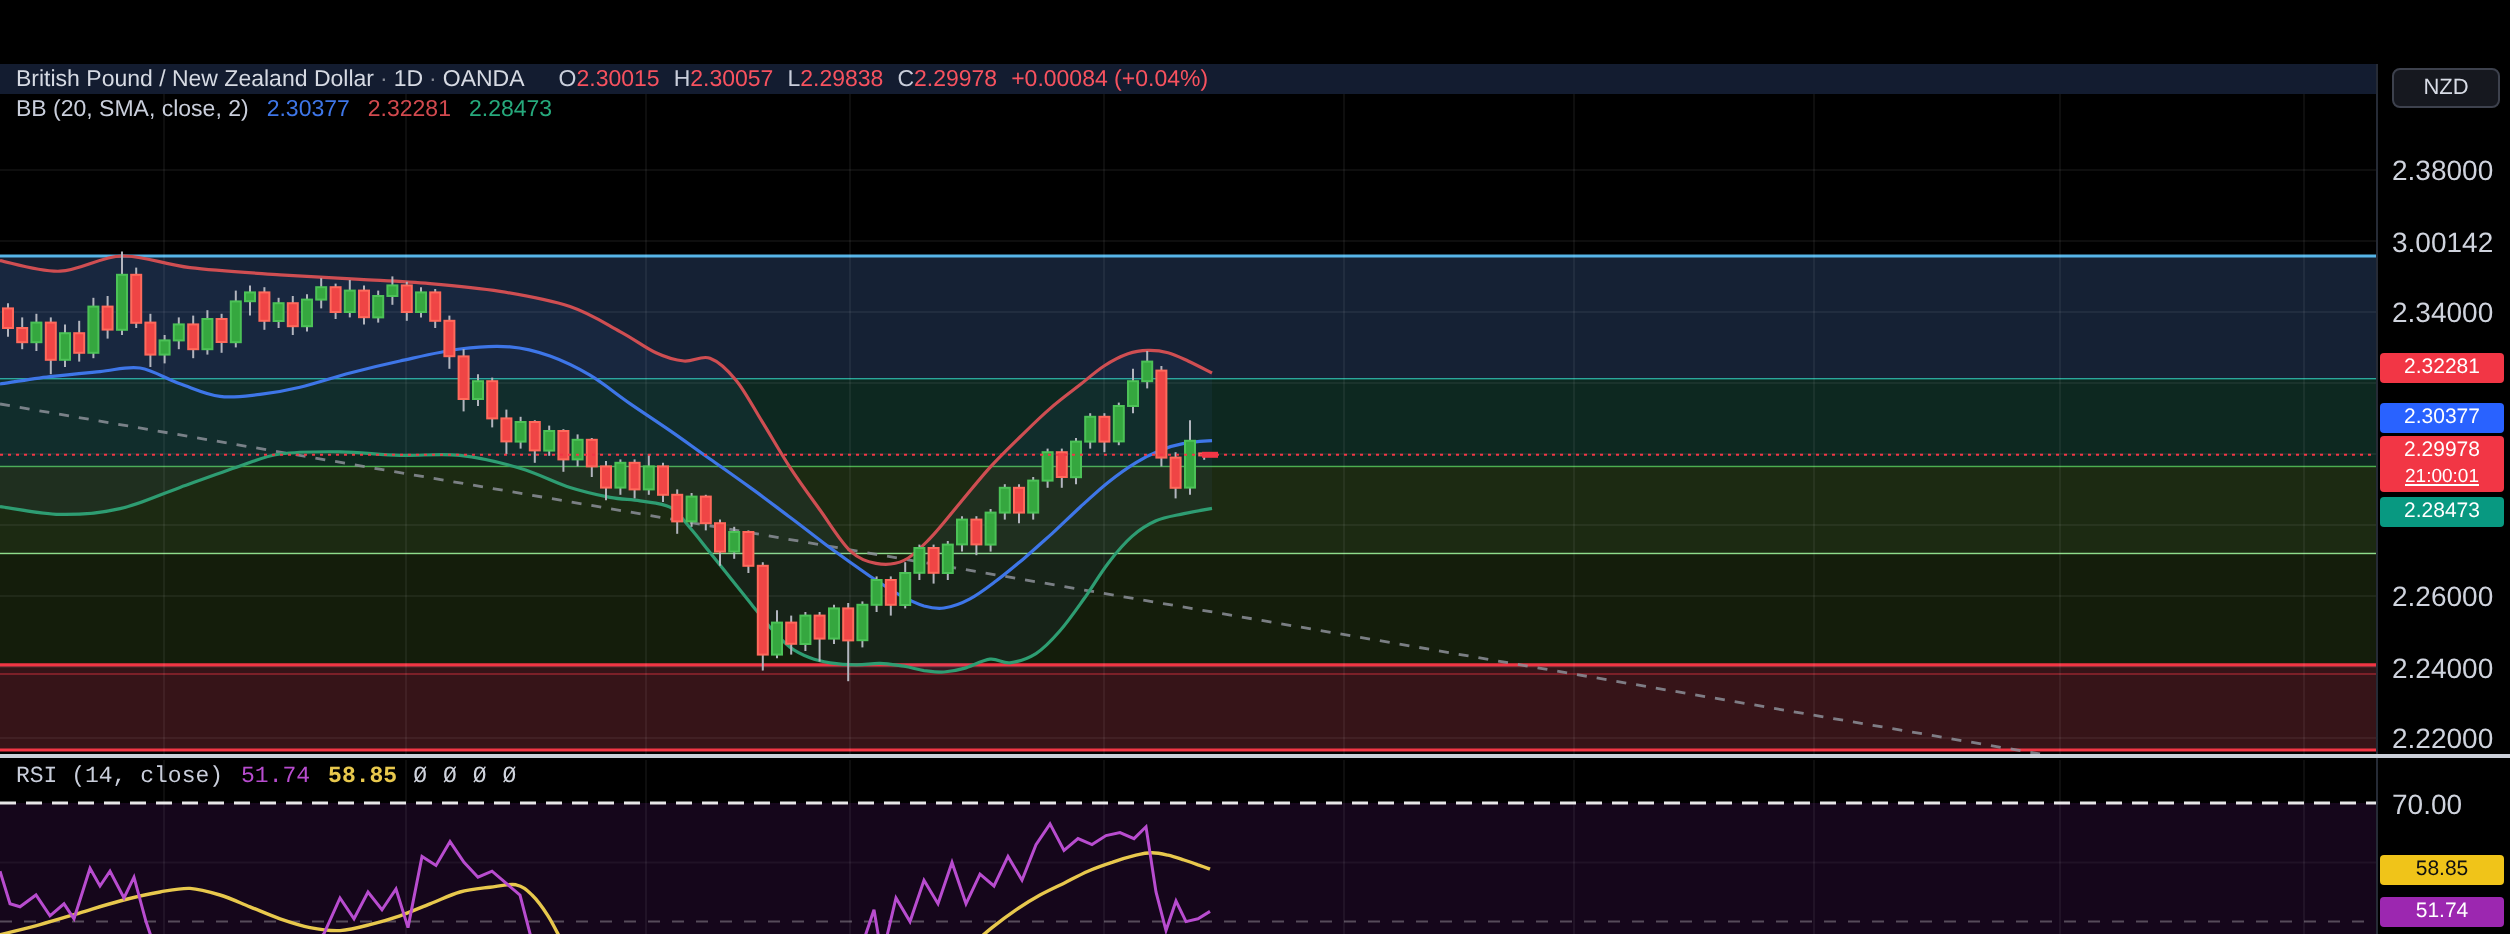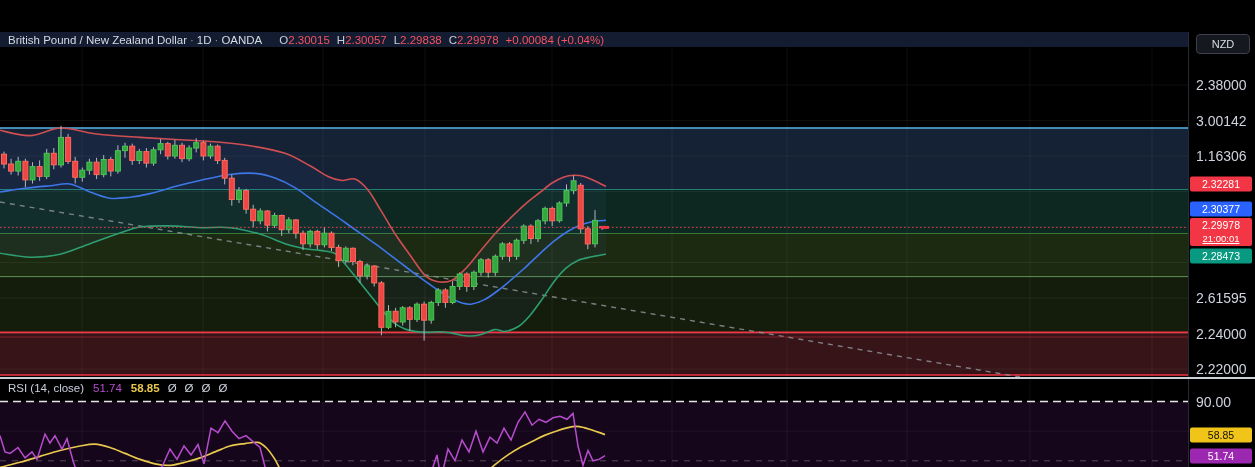--- a/index.html
+++ b/index.html
@@ -6,21 +6,21 @@
   html,body { background:#000; }
   body { font-family:"Liberation Sans", sans-serif; }
   #app { position:relative; width:1255px; height:467px; background:#000; overflow:hidden;margin-top:32px; }
   #chart-svg { position:absolute; left:0; top:0; }
 
   
   .legend-row { position:absolute; left:8px; white-space:nowrap; font-size:11.5px; color:#d6dae3; z-index:5; }
   #legend-symbol { top:1px; height:14px; line-height:14px; }
   #topbar-bg { position:absolute; left:0; top:0; width:1188px; height:15px; background:#131c30; z-index:4; }
   #legend-bb { top:17px; }
-  #legend-rsi { top:350px; }
+  #legend-rsi { top:350px;font-family:Liberation Mono, monospace; }
   .sep { color:#868b96; padding:0 3px; }
   .ohlc-group { margin-left:10px; }
   .ohlc-k { color:#c9cedb; margin-left:7px; }
   .ohlc-v { color:#f7525f; }
   .lbl { color:#c9cedb; }
   .bb-basis { color:#3e76e8; margin-left:9px; }
   .bb-upper { color:#d1494e; margin-left:9px; }
   .bb-lower { color:#26a97c; margin-left:9px; }
   .rsi-main { color:#b84ccf; margin-left:9px; }
   .rsi-ma   { color:#e8c84d; margin-left:9px; font-weight:bold; }
@@ -42,20 +42,23 @@
 <body>
 
 <div id="app">
 
   <div id="topbar-bg"></div>
 
   <div class="legend-row" id="legend-symbol">
     <span>British Pound / New Zealand Dollar</span><span class="sep">·</span><span>1D</span><span class="sep">·</span><span>OANDA</span><span class="ohlc-group"><span class="ohlc-k">O</span><span class="ohlc-v">2.30015</span><span class="ohlc-k">H</span><span class="ohlc-v">2.30057</span><span class="ohlc-k">L</span><span class="ohlc-v">2.29838</span><span class="ohlc-k">C</span><span class="ohlc-v">2.29978</span><span class="ohlc-v" style="margin-left:7px">+0.00084 (+0.04%)</span></span>
   </div>
 
+  <div class="legend-row" id="legend-bb">
+    <span class="lbl">BB (20, SMA, close, 2)</span><span class="bb-basis">2.30377</span><span class="bb-upper">2.32281</span><span class="bb-lower">2.28473</span>
+  </div>
 
   <div class="legend-row" id="legend-rsi">
     <span class="lbl">RSI (14, close)</span><span class="rsi-main">51.74</span><span class="rsi-ma">58.85</span><span class="empty-glyph">Ø</span><span class="empty-glyph">Ø</span><span class="empty-glyph">Ø</span><span class="empty-glyph">Ø</span>
   </div>
 
   <svg id="chart-svg" width="1255" height="467">
       <defs>
         <clipPath id="cpMain">
           <rect x="0" y="0" width="1188" height="346"></rect>
         </clipPath>
@@ -292,38 +295,38 @@
         <path d="M0.0 435.4C3.3 434.5 13.3 432.1 20.0 430.3C26.7 428.5 33.3 426.4 40.0 424.4C46.7 422.4 53.3 420.2 60.0 418.5C66.7 416.7 74.2 415.0 80.0 414.0C85.8 413.0 90.0 412.0 95.0 412.2C100.0 412.5 105.0 414.0 110.0 415.5C115.0 417.0 120.0 419.4 125.0 421.4C130.0 423.4 135.0 425.6 140.0 427.4C145.0 429.1 150.0 430.8 155.0 431.8C160.0 432.8 165.0 433.5 170.0 433.3C175.0 433.0 180.0 431.6 185.0 430.3C190.0 429.1 195.0 427.6 200.0 425.9C205.0 424.1 210.0 421.9 215.0 419.9C220.0 418.0 225.0 415.4 230.0 414.0C235.0 412.6 240.3 412.2 245.0 411.6C249.7 411.0 254.5 409.8 258.0 410.4C261.5 411.1 263.3 412.9 266.0 415.5C268.7 418.1 271.3 421.7 274.0 425.9C276.7 430.1 279.3 435.8 282.0 440.7C284.7 445.6 287.3 451.1 290.0 455.5C292.7 460.0 295.3 463.9 298.0 467.4C300.7 470.9 303.2 473.6 306.0 476.3C308.8 479.0 311.8 481.7 315.0 483.7C318.2 485.7 320.8 486.7 325.0 488.2C329.2 489.7 335.0 491.4 340.0 492.6C345.0 493.9 350.0 494.6 355.0 495.6C360.0 496.6 365.0 497.6 370.0 498.6C375.0 499.5 380.0 501.3 385.0 501.5C390.0 501.8 395.5 501.0 400.0 500.0C404.5 499.0 408.0 497.3 412.0 495.6C416.0 493.9 420.0 491.9 424.0 489.7C428.0 487.4 432.0 485.0 436.0 482.2C440.0 479.5 444.0 476.5 448.0 473.3C452.0 470.1 456.0 466.4 460.0 463.0C464.0 459.5 468.0 456.0 472.0 452.6C476.0 449.1 480.0 445.6 484.0 442.2C488.0 438.7 492.0 435.0 496.0 431.8C500.0 428.6 504.0 425.6 508.0 422.9C512.0 420.2 516.0 417.7 520.0 415.5C524.0 413.3 528.0 411.5 532.0 409.6C536.0 407.6 540.0 405.3 544.0 403.6C548.0 401.9 552.0 400.5 556.0 399.2C560.0 397.8 564.7 396.4 568.0 395.6C571.3 394.8 573.3 394.4 576.0 394.4C578.7 394.4 581.3 395.0 584.0 395.6C586.7 396.2 589.5 397.2 592.0 398.0C594.5 398.8 596.8 399.6 599.0 400.4C601.2 401.1 604.0 402.2 605.0 402.6" fill="none" stroke="#e8c84d" stroke-width="1.7"></path>
         <polyline points="0.0,403.6 5.0,419.9 10.0,421.4 18.0,415.5 25.0,425.9 32.0,419.9 37.0,427.4 45.0,402.1 50.0,411.0 55.0,403.6 62.0,417.0 67.0,406.6 73.0,428.8 79.0,446.6 85.0,454.1 92.0,457.0 99.0,452.6 106.0,458.5 113.0,451.1 120.0,457.0 127.0,449.6 134.0,457.0 141.0,463.0 148.0,452.6 155.0,442.2 162.0,434.8 170.0,417.0 177.0,427.4 184.0,414.0 191.0,422.9 198.0,412.5 204.0,431.8 211.0,396.2 218.0,400.7 225.0,388.8 232.0,399.2 239.0,406.6 246.0,403.6 253.0,409.6 260.0,415.5 265.0,434.8 270.0,452.6 276.0,464.4 283.0,474.8 290.0,465.9 297.0,476.3 304.0,463.0 311.0,473.3 318.0,460.0 325.0,470.4 332.0,479.3 339.0,468.9 346.0,477.8 353.0,488.2 360.0,476.3 367.0,485.2 374.0,497.1 381.0,511.9 388.0,485.2 395.0,494.1 402.0,476.3 409.0,488.2 416.0,467.4 423.0,482.2 430.0,443.7 437.0,422.9 441.0,446.6 448.0,417.0 455.0,428.8 462.0,408.1 469.0,419.9 476.0,399.2 483.0,419.9 490.0,405.1 497.0,411.0 504.0,396.2 511.0,408.1 518.0,390.3 525.0,379.9 532.0,393.2 539.0,387.3 546.0,390.3 553.0,385.8 560.0,384.3 567.0,387.3 573.0,381.4 578.0,414.0 583.0,433.3 588.0,418.5 593.0,428.8 599.0,427.4 605.0,423.7" fill="none" stroke="#b84ccf" stroke-width="1.5"></polyline>
       </g>
     </svg>
 
   <div id="axis-sep"></div>
   <div id="axis">
     <div id="currency-btn">NZD</div>
   <div class="axis-label" style="top: 53px;">2.38000</div>
       <div class="axis-label" style="top: 88.5px;">3.00142</div>
-      <div class="axis-label" style="top: 124px;">1.16306</div>
-      <div class="axis-label" style="top: 266px;">2.61595</div>
+      <div class="axis-label" style="top: 124px;">2.34000</div>
+      <div class="axis-label" style="top: 266px;">2.26000</div>
       <div class="axis-label" style="top: 301.5px; text-align: center;">2.24000</div>
       <div class="axis-label" style="top: 337px;">2.22000</div>
       <div class="axis-badge" style="top: 152px; background: rgb(242, 54, 69); color: rgb(255, 255, 255);">
         <div>2.32281</div>
       </div>
       <div class="axis-badge" style="top: 177px; background: rgb(41, 98, 255); color: rgb(255, 255, 255);">
         <div>2.30377</div>
       </div>
       <div class="axis-badge" style="top: 200px; background: rgb(242, 54, 69); color: rgb(255, 255, 255);">
         <div>2.29978</div>
         <div class="badge-sub">21:00:01</div>
       </div>
       <div class="axis-badge" style="top: 224px; background: rgb(8, 153, 129); color: rgb(255, 255, 255);">
         <div>2.28473</div>
       </div>
-      <div class="axis-label" style="top: 369.5px;">90.00</div>
+      <div class="axis-label" style="top: 369.5px;">70.00</div>
       <div class="axis-label" style="top: 458.501px;">30.00</div>
       <div class="axis-badge" style="top: 402.579px; background: rgb(240, 196, 25); color: rgb(17, 17, 17);">
         <div>58.85</div>
       </div>
       <div class="axis-badge" style="top: 423.672px; background: rgb(156, 39, 176); color: rgb(255, 255, 255);">
         <div>51.74</div>
       </div>
     </div>
 
   <div id="pane-divider"></div>

